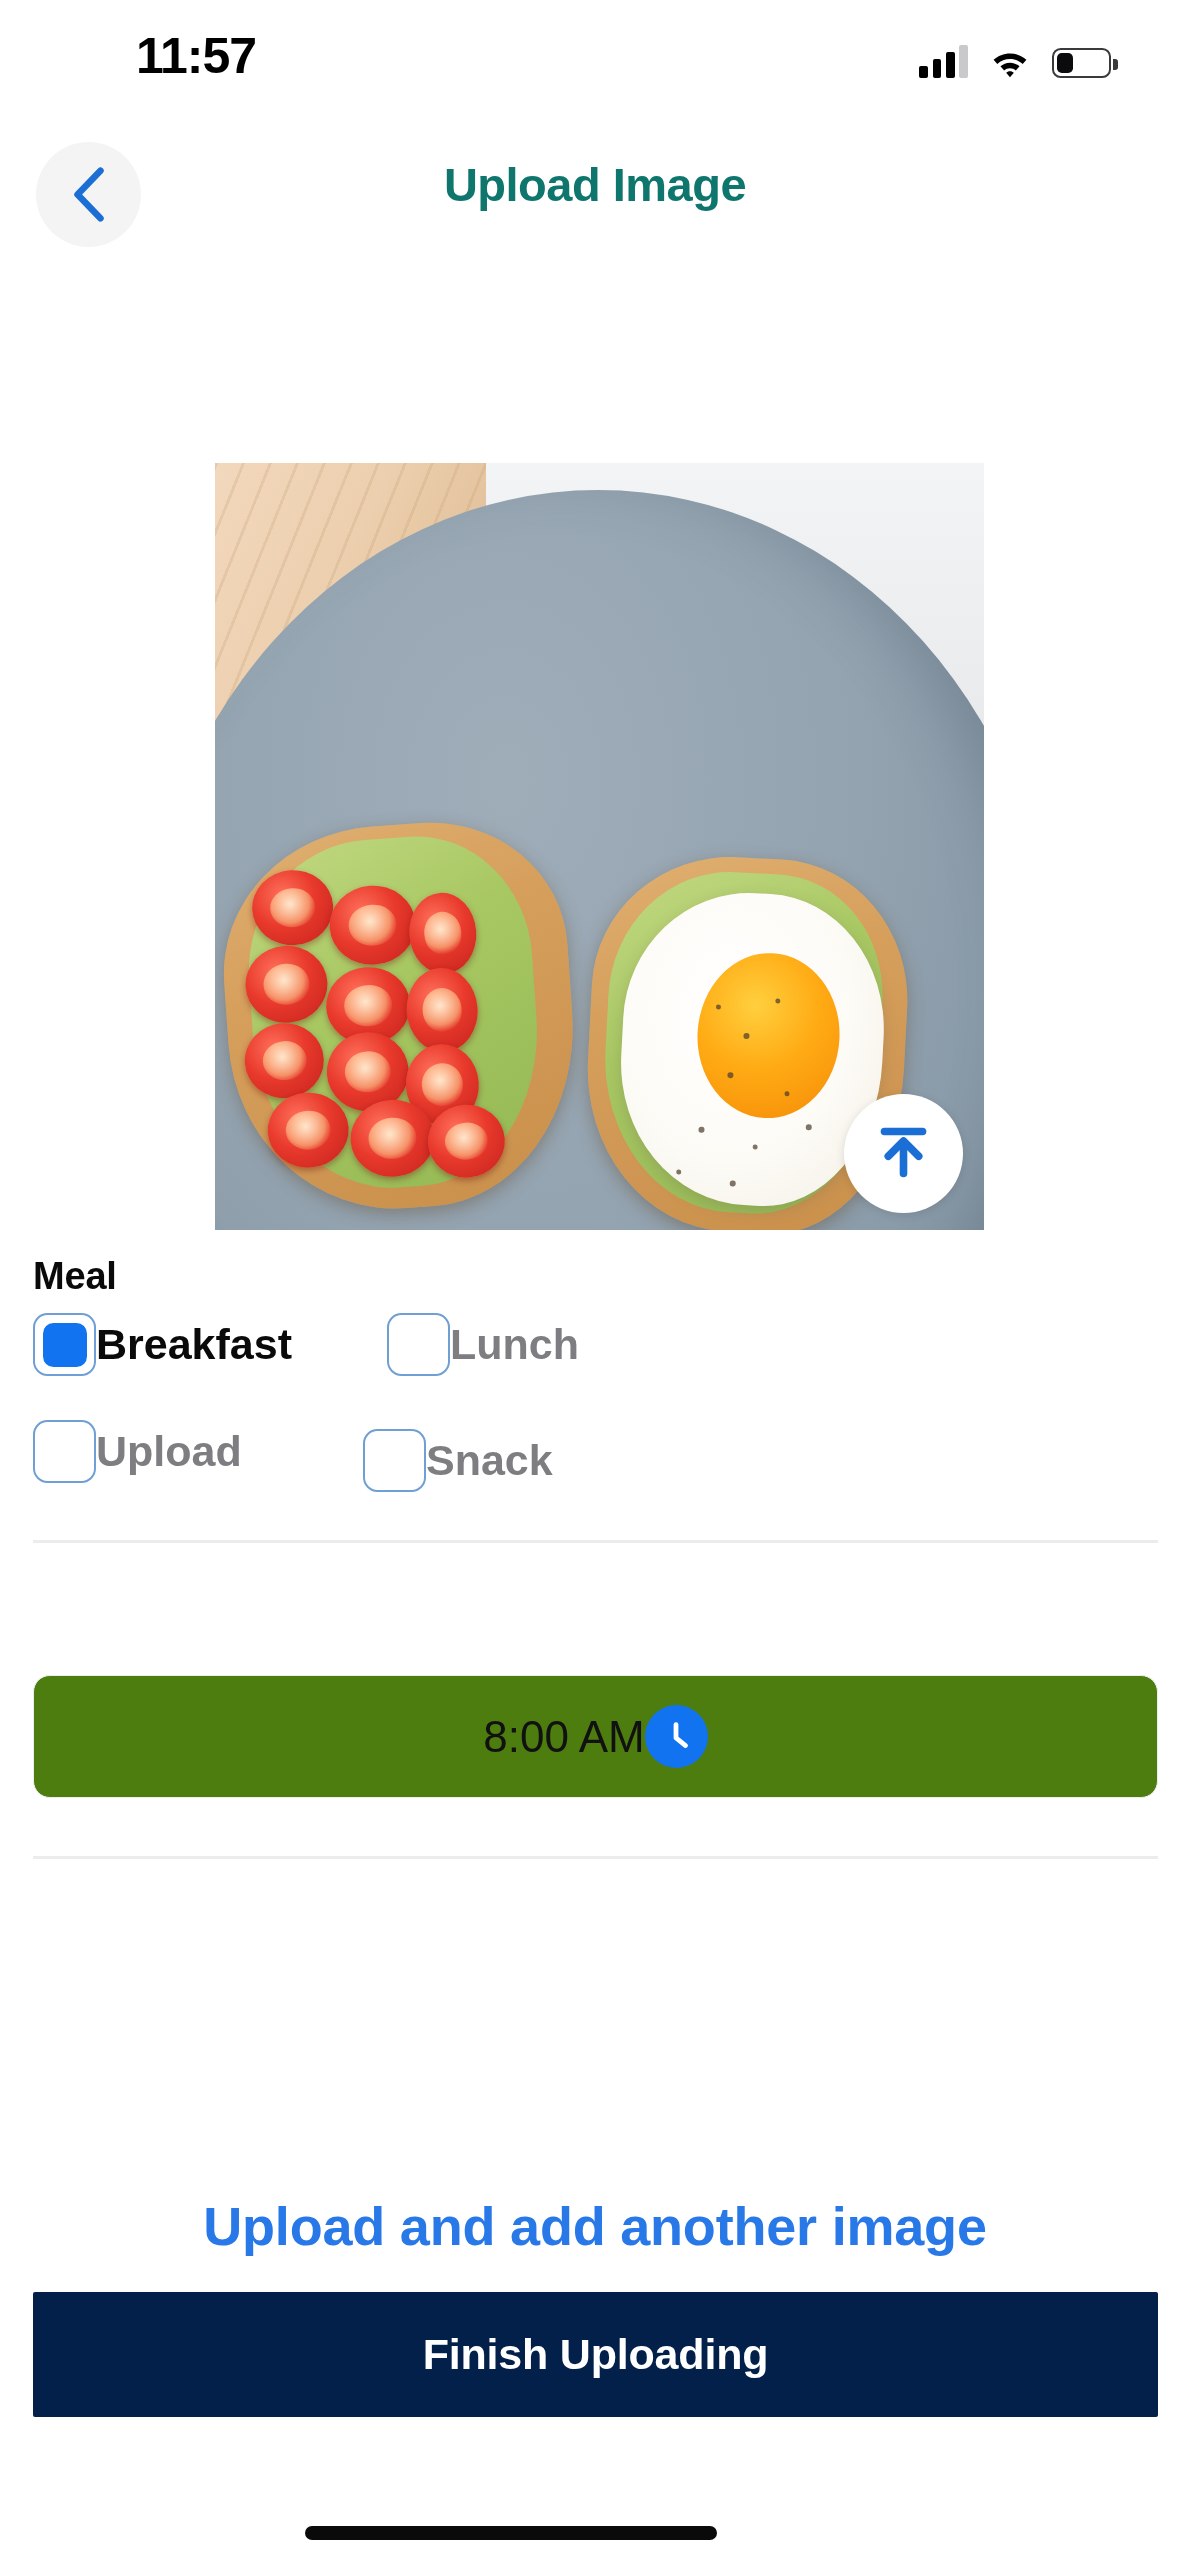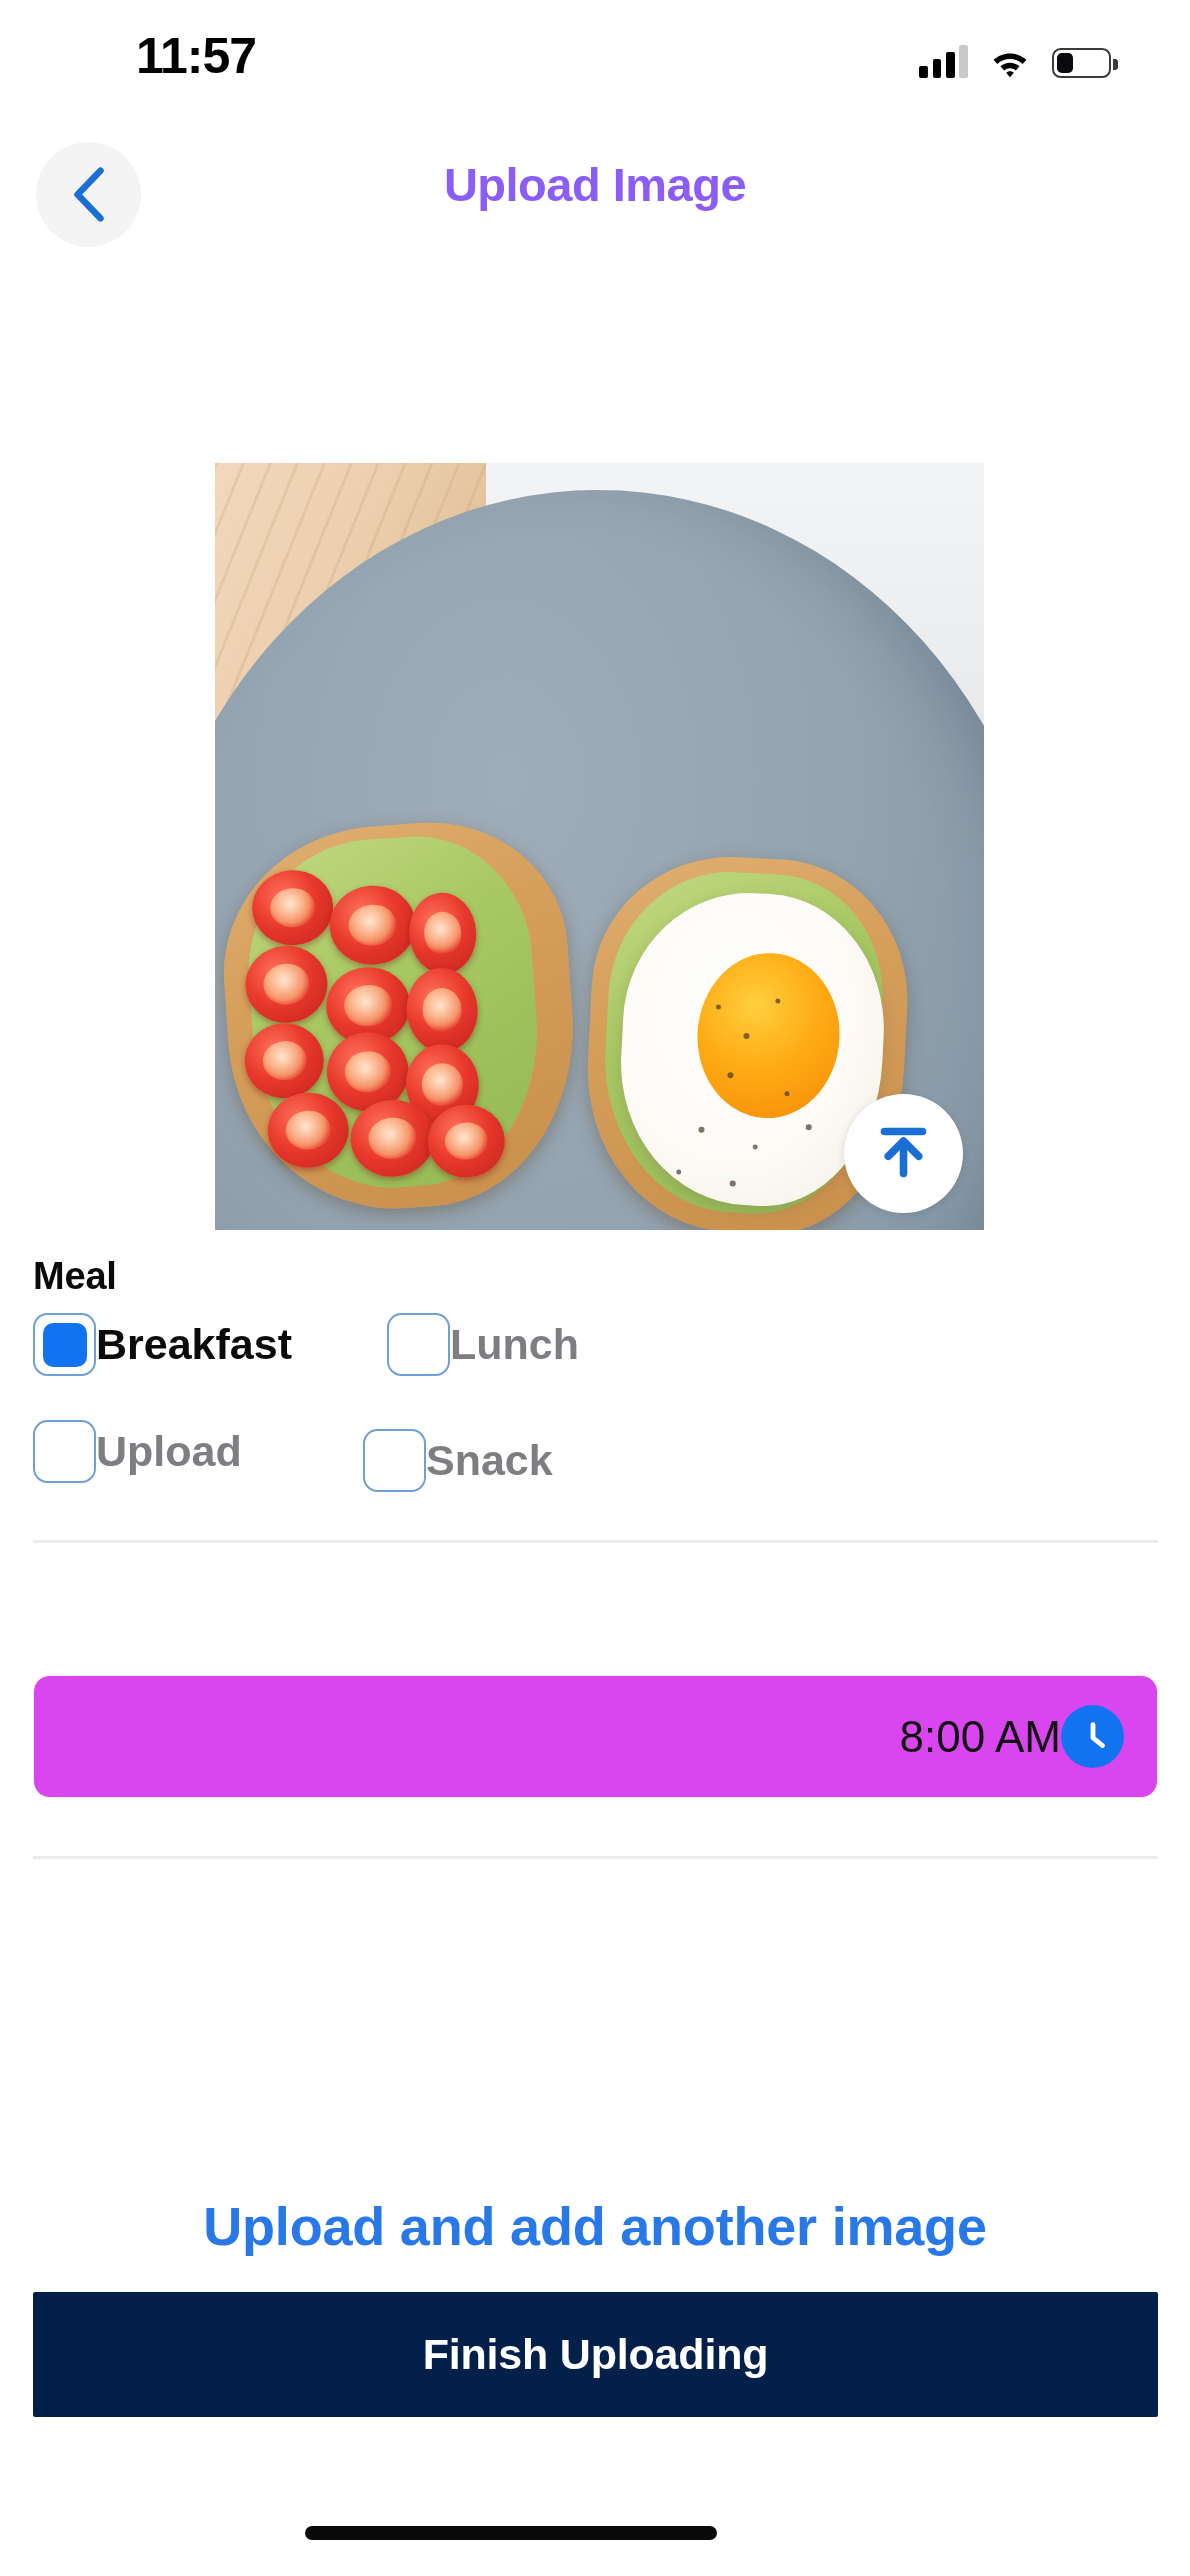--- a/index.html
+++ b/index.html
@@ -51,21 +51,21 @@
     position:absolute; left:36px; top:0;
     width:105px; height:105px; border-radius:50%;
     background:#f4f4f5;
     display:flex; align-items:center; justify-content:center;
     cursor:pointer;
   }
   .back-btn svg { display:block; }
   .page-title {
     position:absolute; left:0; top:15.3px; width:1190px;
     text-align:center;
-    font-size:47px; font-weight:700; color:#8b5cf6; letter-spacing:-0.5px;
+    font-size:47px; font-weight:700; color:#0f766e; letter-spacing:-0.5px;
   }
 
   
   .preview-wrap {
     position:absolute; left:215px; top:463px;
     width:769px; height:767px;
     overflow:hidden; background:#cfd6dc;
   }
   .preview-photo { position:absolute; inset:0; }
   
@@ -176,22 +176,22 @@
     position:absolute; left:33px; width:1125px; height:2.9px; background:#ececee;
   }
   #div-1 { top:1540px; }
   #div-2 { top:1856px; }
 
   
   #time-label { top:1612px; }
   .time-field {
     position:absolute; left:33px; top:1675px;
     width:1125px; height:123px;
-    border:1.9px solid #ededef; border-radius:17px; background:#d946ef;
-    display:flex; align-items:center; justify-content:flex-end;
+    border:1.9px solid #ededef; border-radius:17px; background:#4d7c0f;
+    display:flex; align-items:center; justify-content:center;
     padding:0 33px; cursor:pointer;
   }
   .time-value { font-size:44px; color:#111; }
   .clock-icon {
     width:63px; height:63px; border-radius:50%; background:#1273f0;
     display:flex; align-items:center; justify-content:center;
   }
 
   
   .link-btn {

